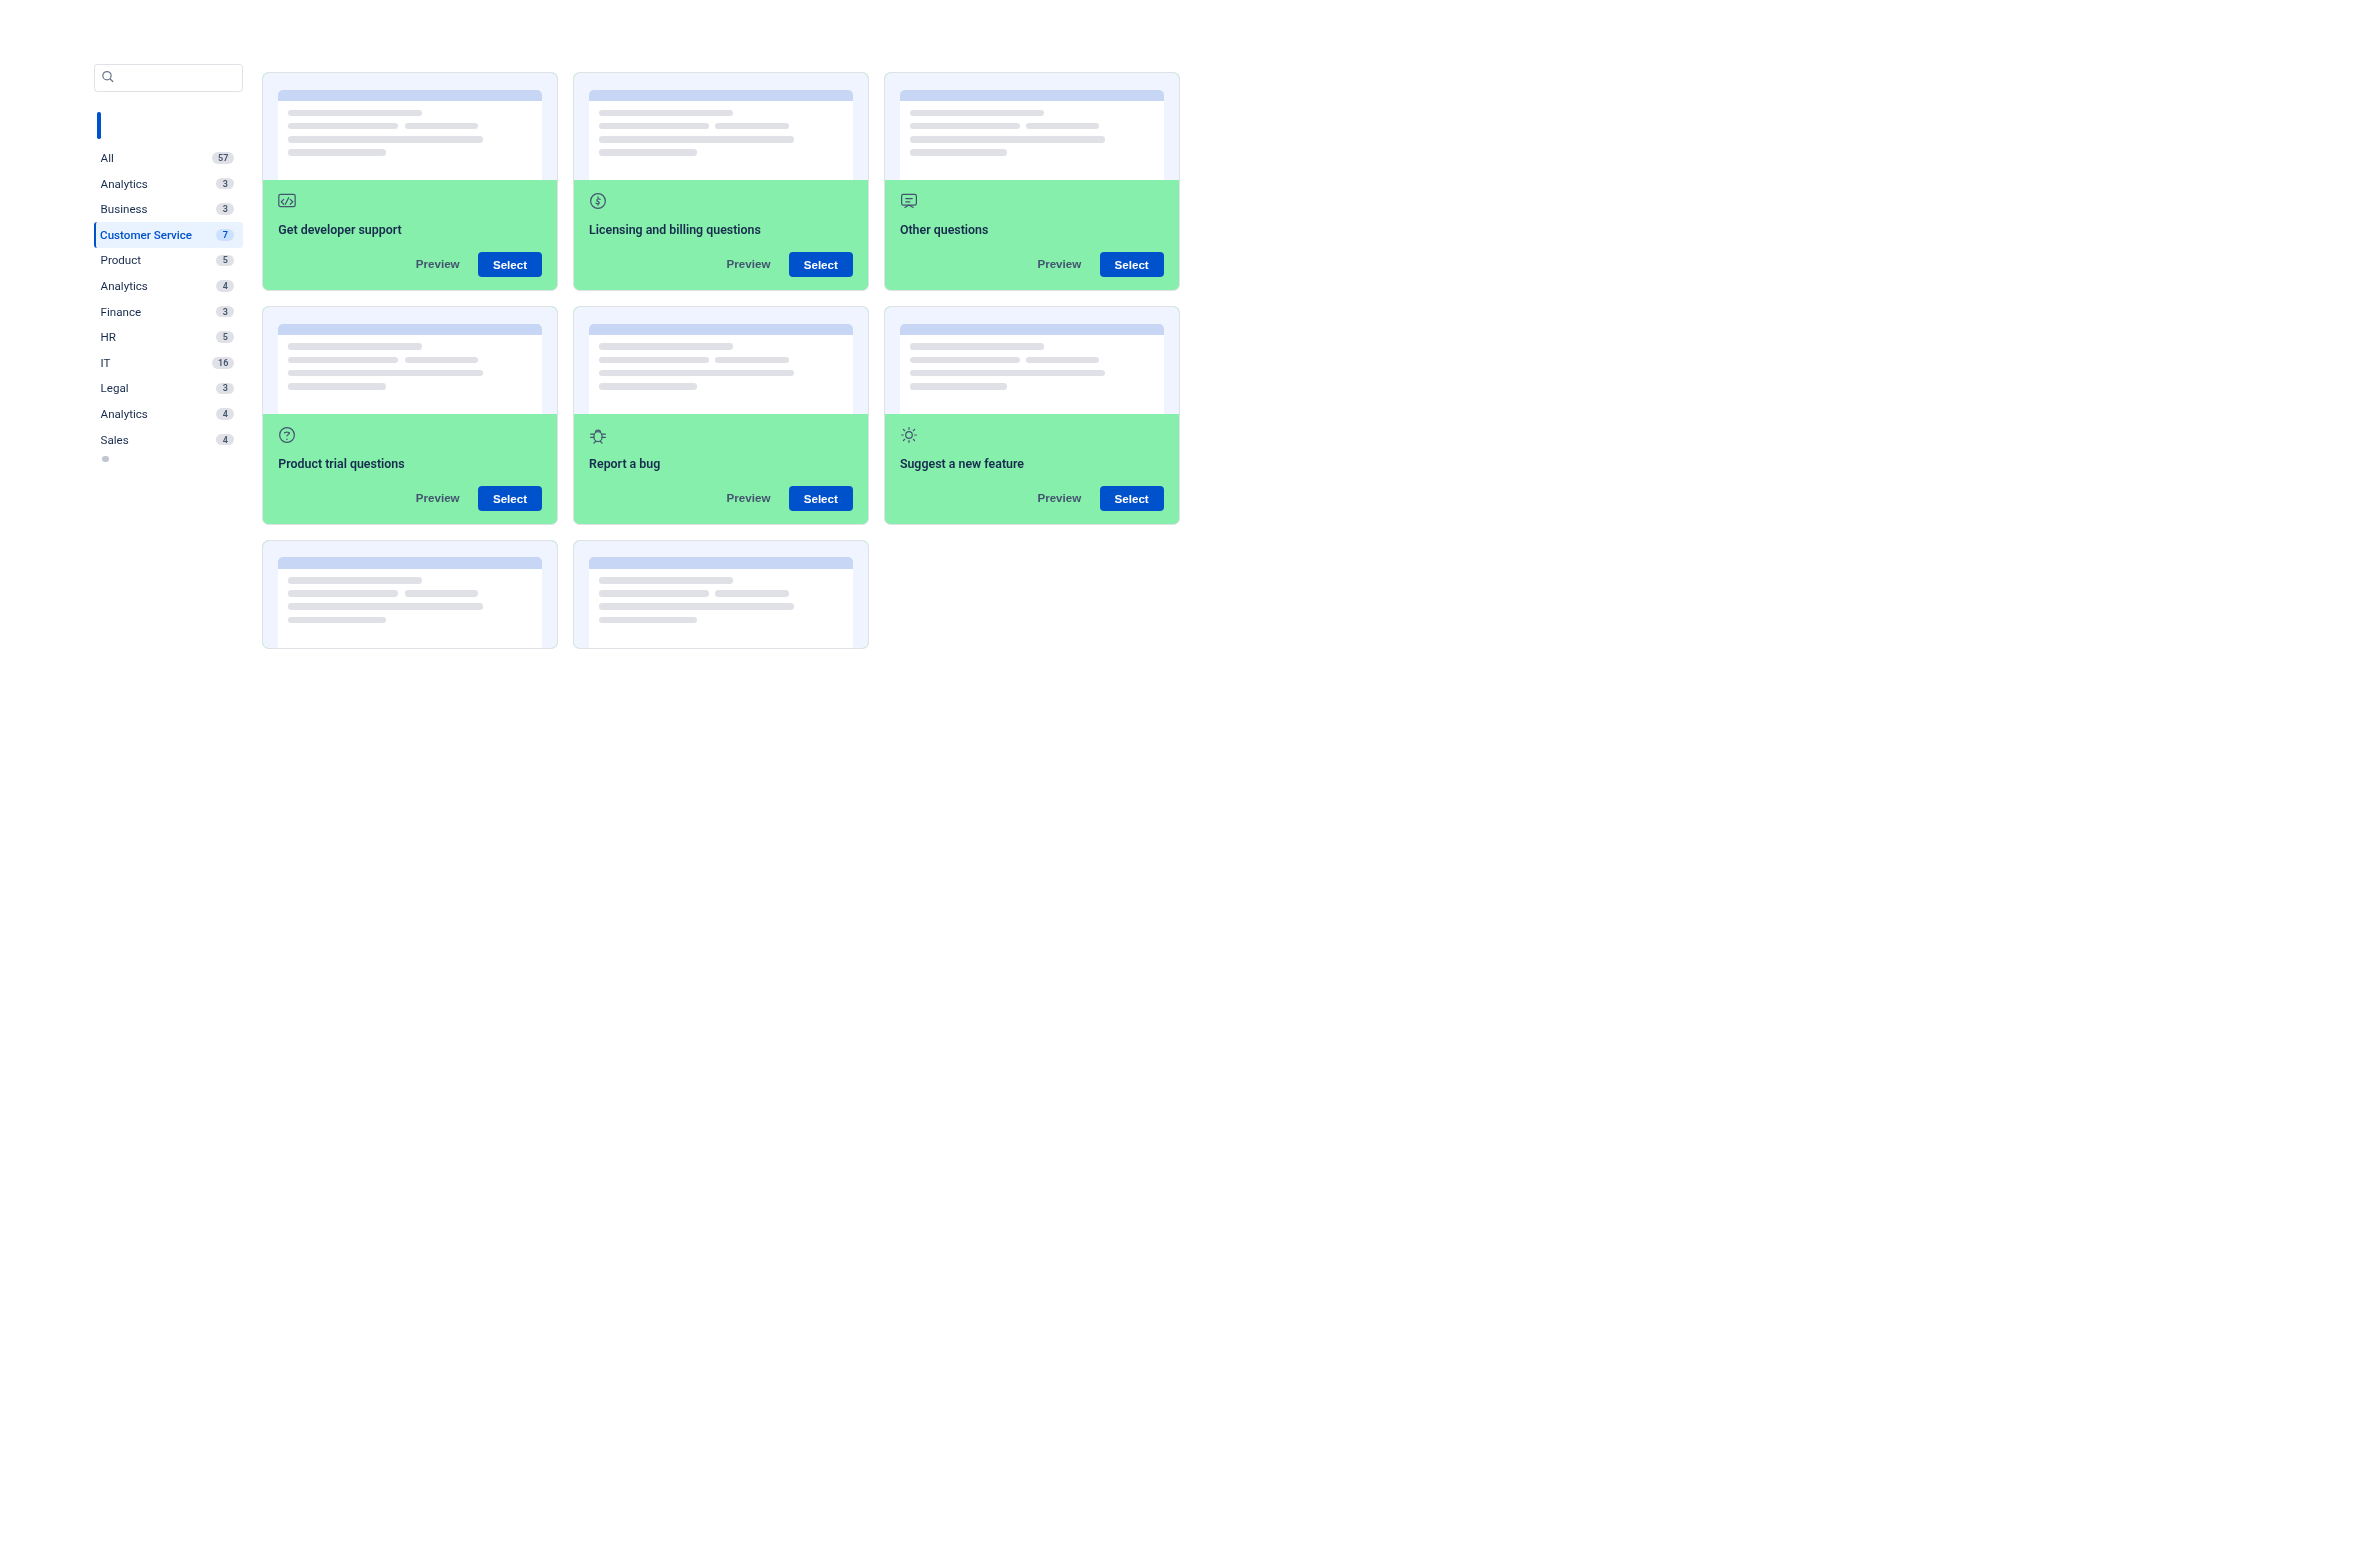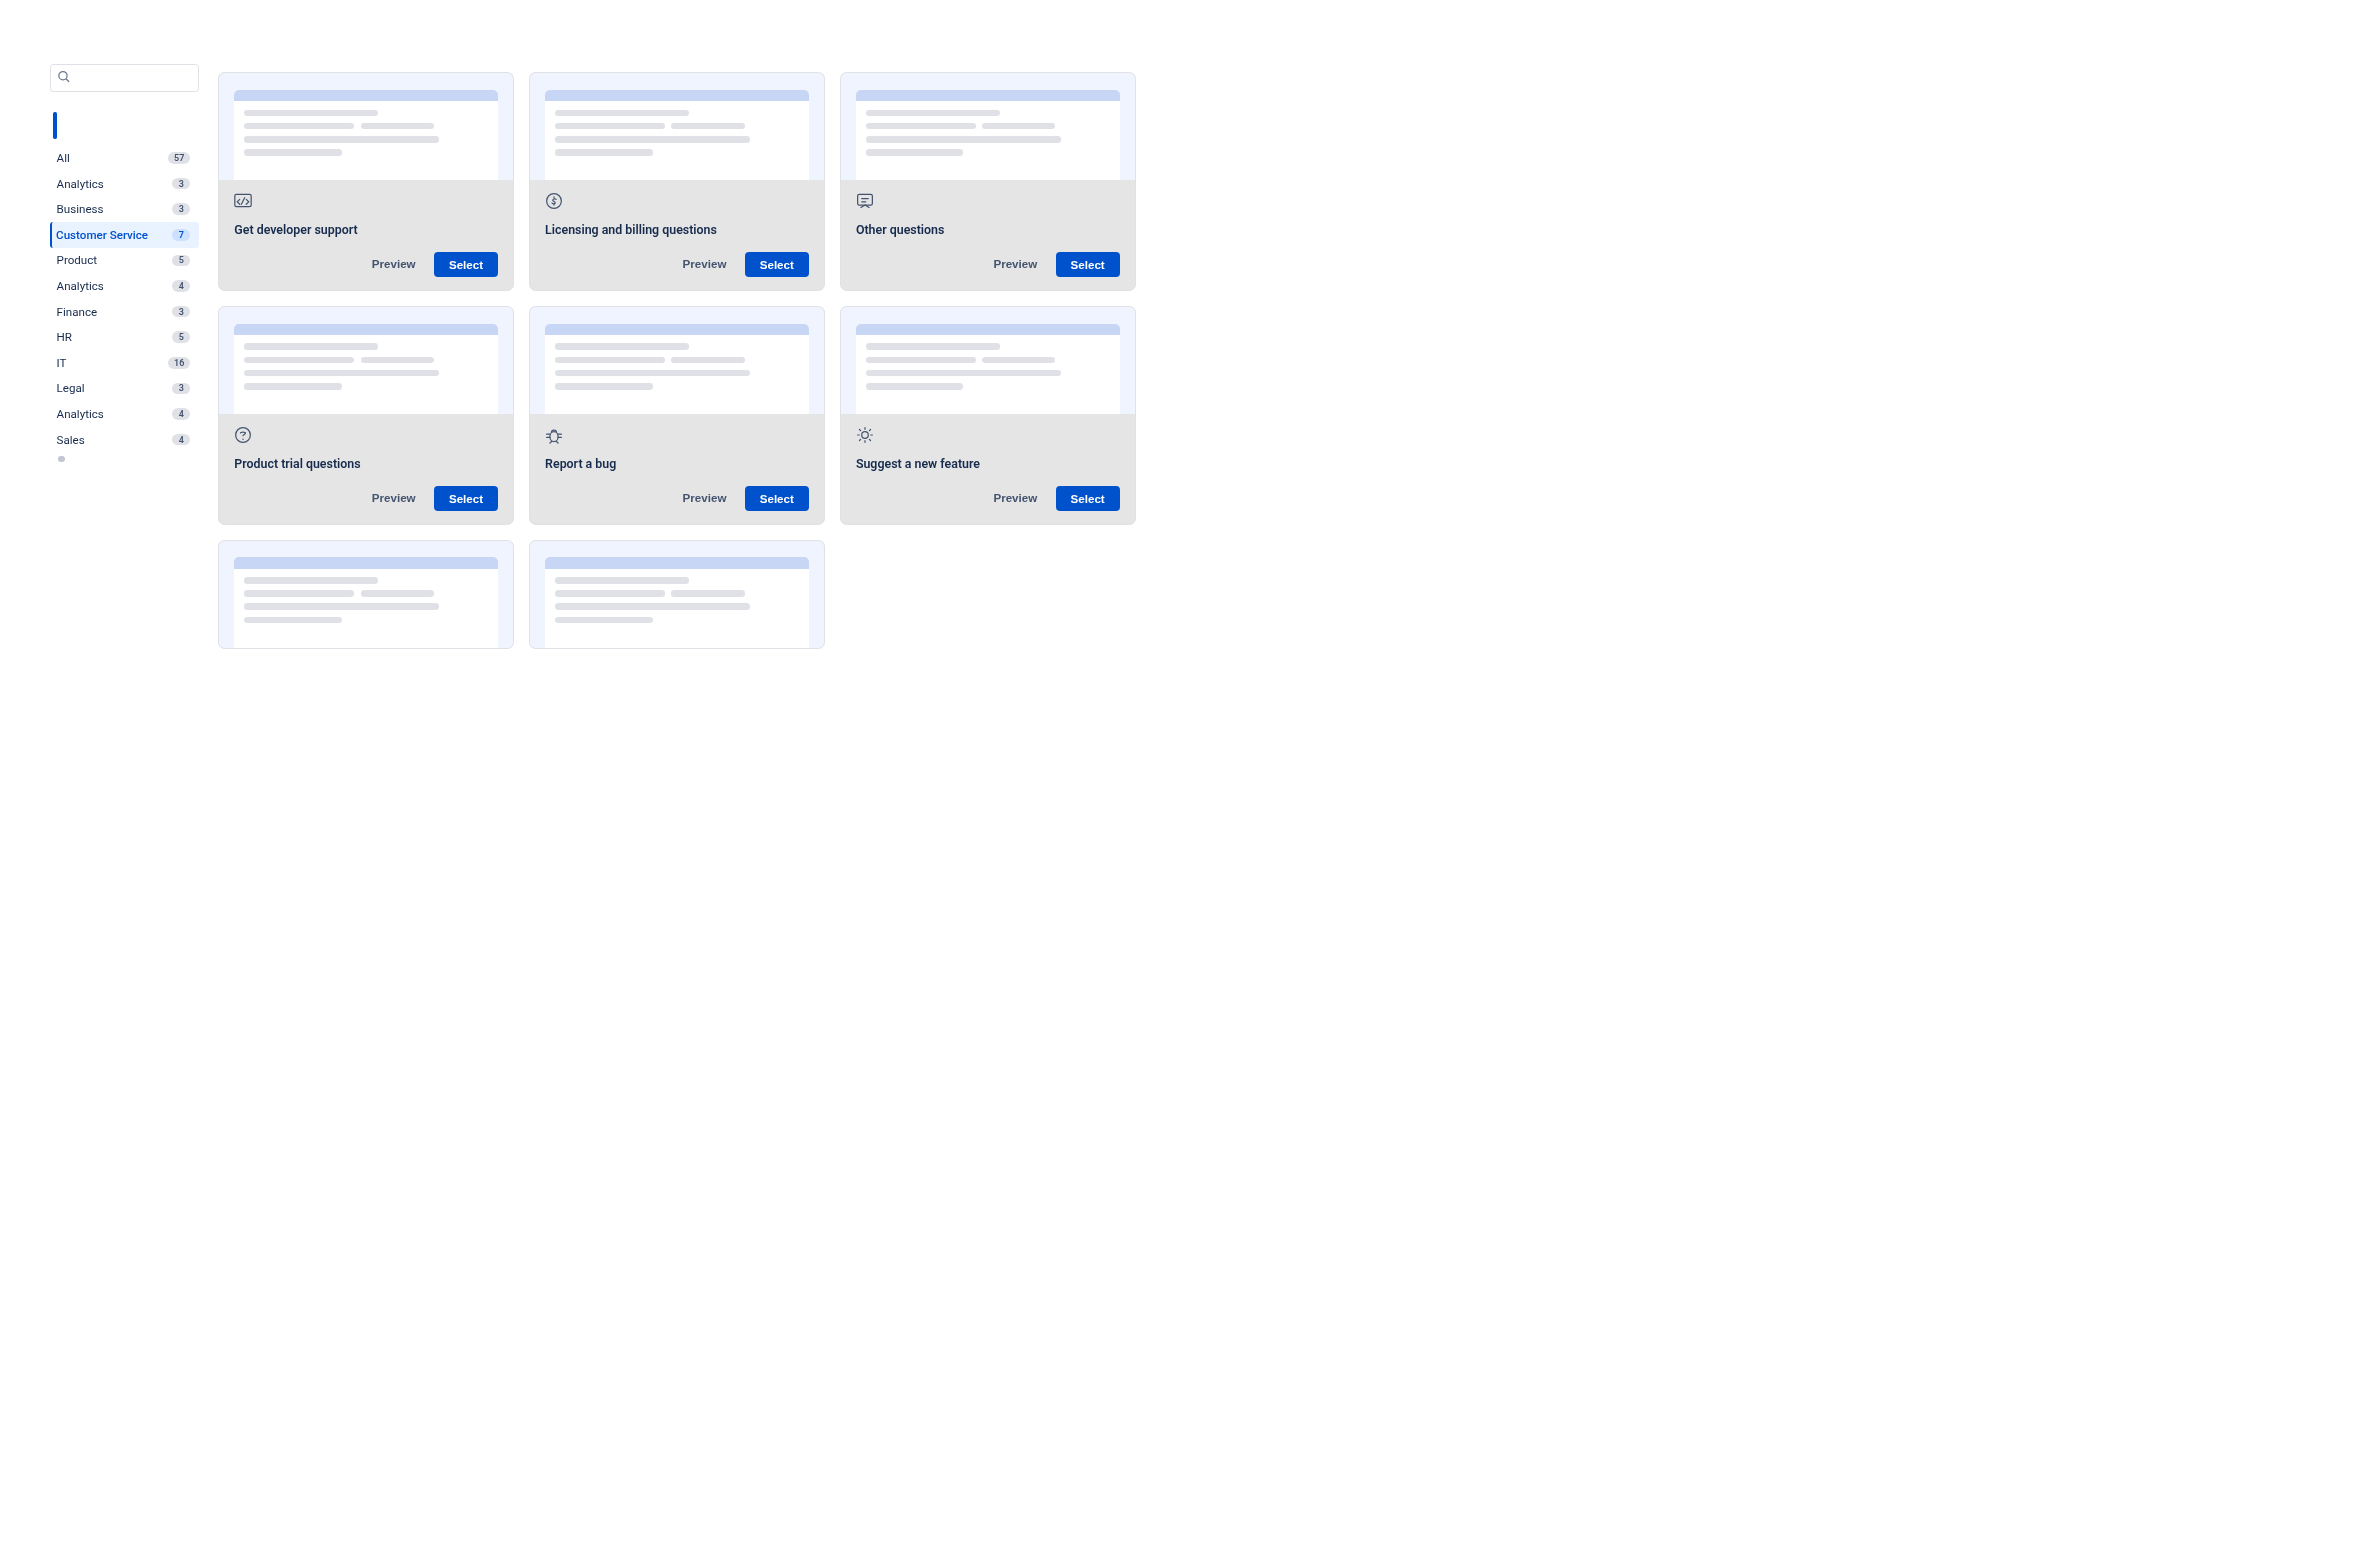--- a/index.html
+++ b/index.html
@@ -11,20 +11,21 @@
       min-height: 776px;
       overflow: hidden;
     }
     .modal-wrapper {
       position: relative;
       width: 1189px;
       min-height: 776px;
       background: #fff;
       border-radius: 6.6px;
       padding: 0;
+      margin-left: 44px;
     }
     .close-btn {
       position: absolute;
       top: 15px;
       left: 15px;
       font-size: 15px;
       color: #6b778c;
       cursor: pointer;
       background: none;
       border: none;
@@ -143,21 +144,21 @@
     .cards-grid {
       display: grid;
       grid-template-columns: repeat(3, 1fr);
       gap: 15px;
       padding: 8.3px 3.3px;
     }
     .card {
       border: 0.8px solid #dfe1e6;
       border-radius: 6.6px;
       overflow: hidden;
-      background: #e5e5e5;
+      background: #86efac;
       display: flex;
       flex-direction: column;
       transition: box-shadow 0.15s;
     }
     .card-preview {
       background: #f0f4ff;
       padding: 13.2px 15px 10px 15px;
       position: relative;
       height: 107px;
       overflow: hidden;

